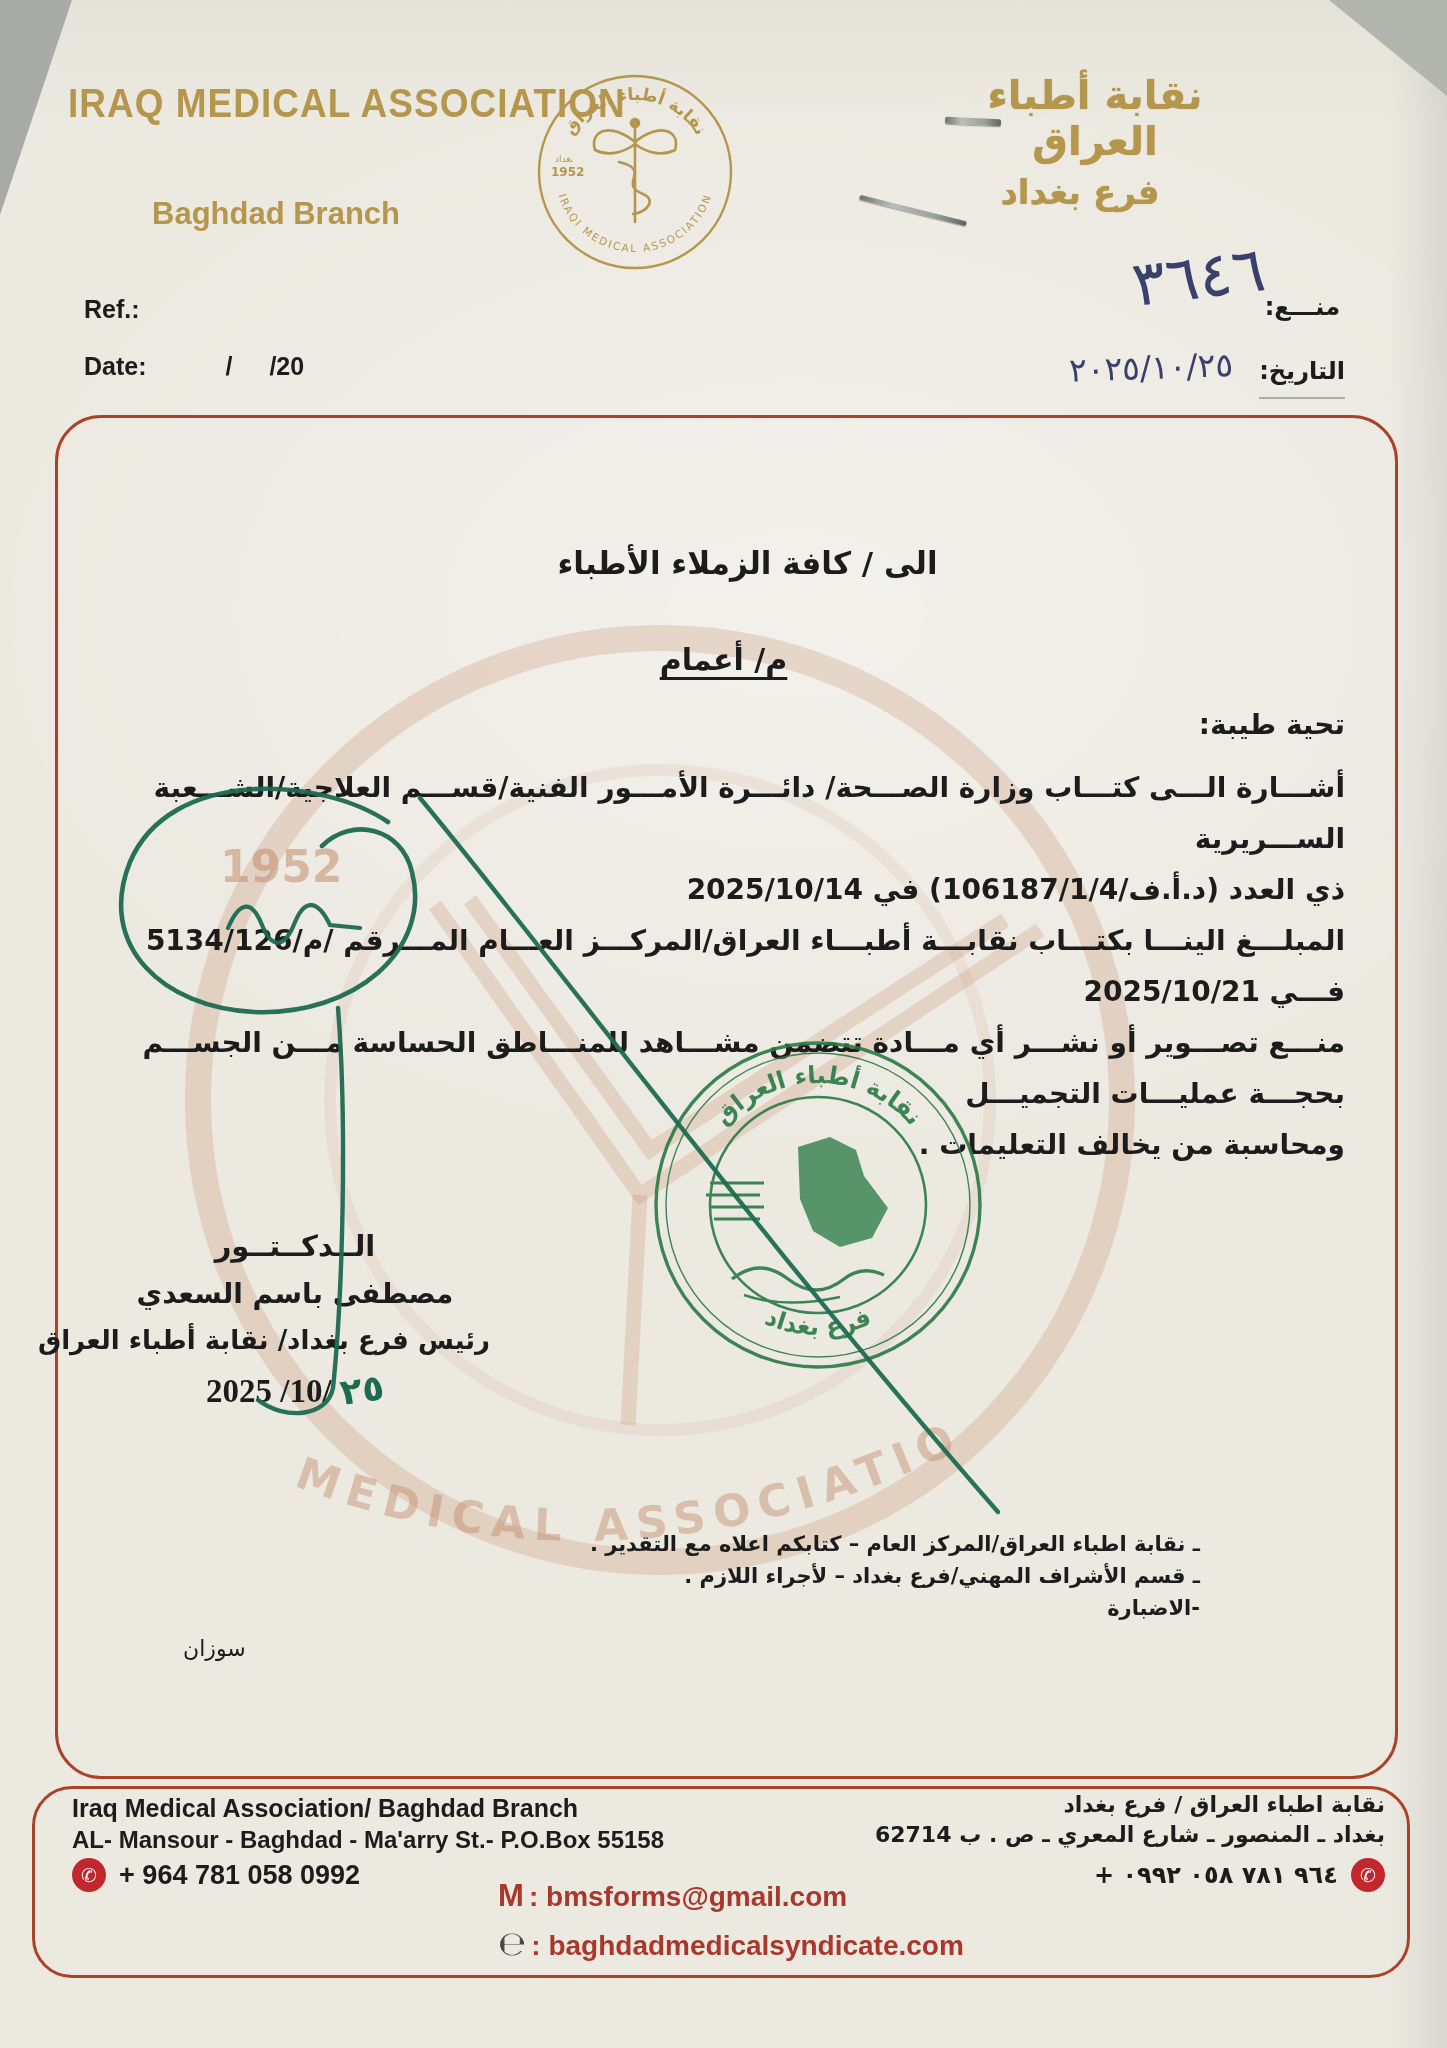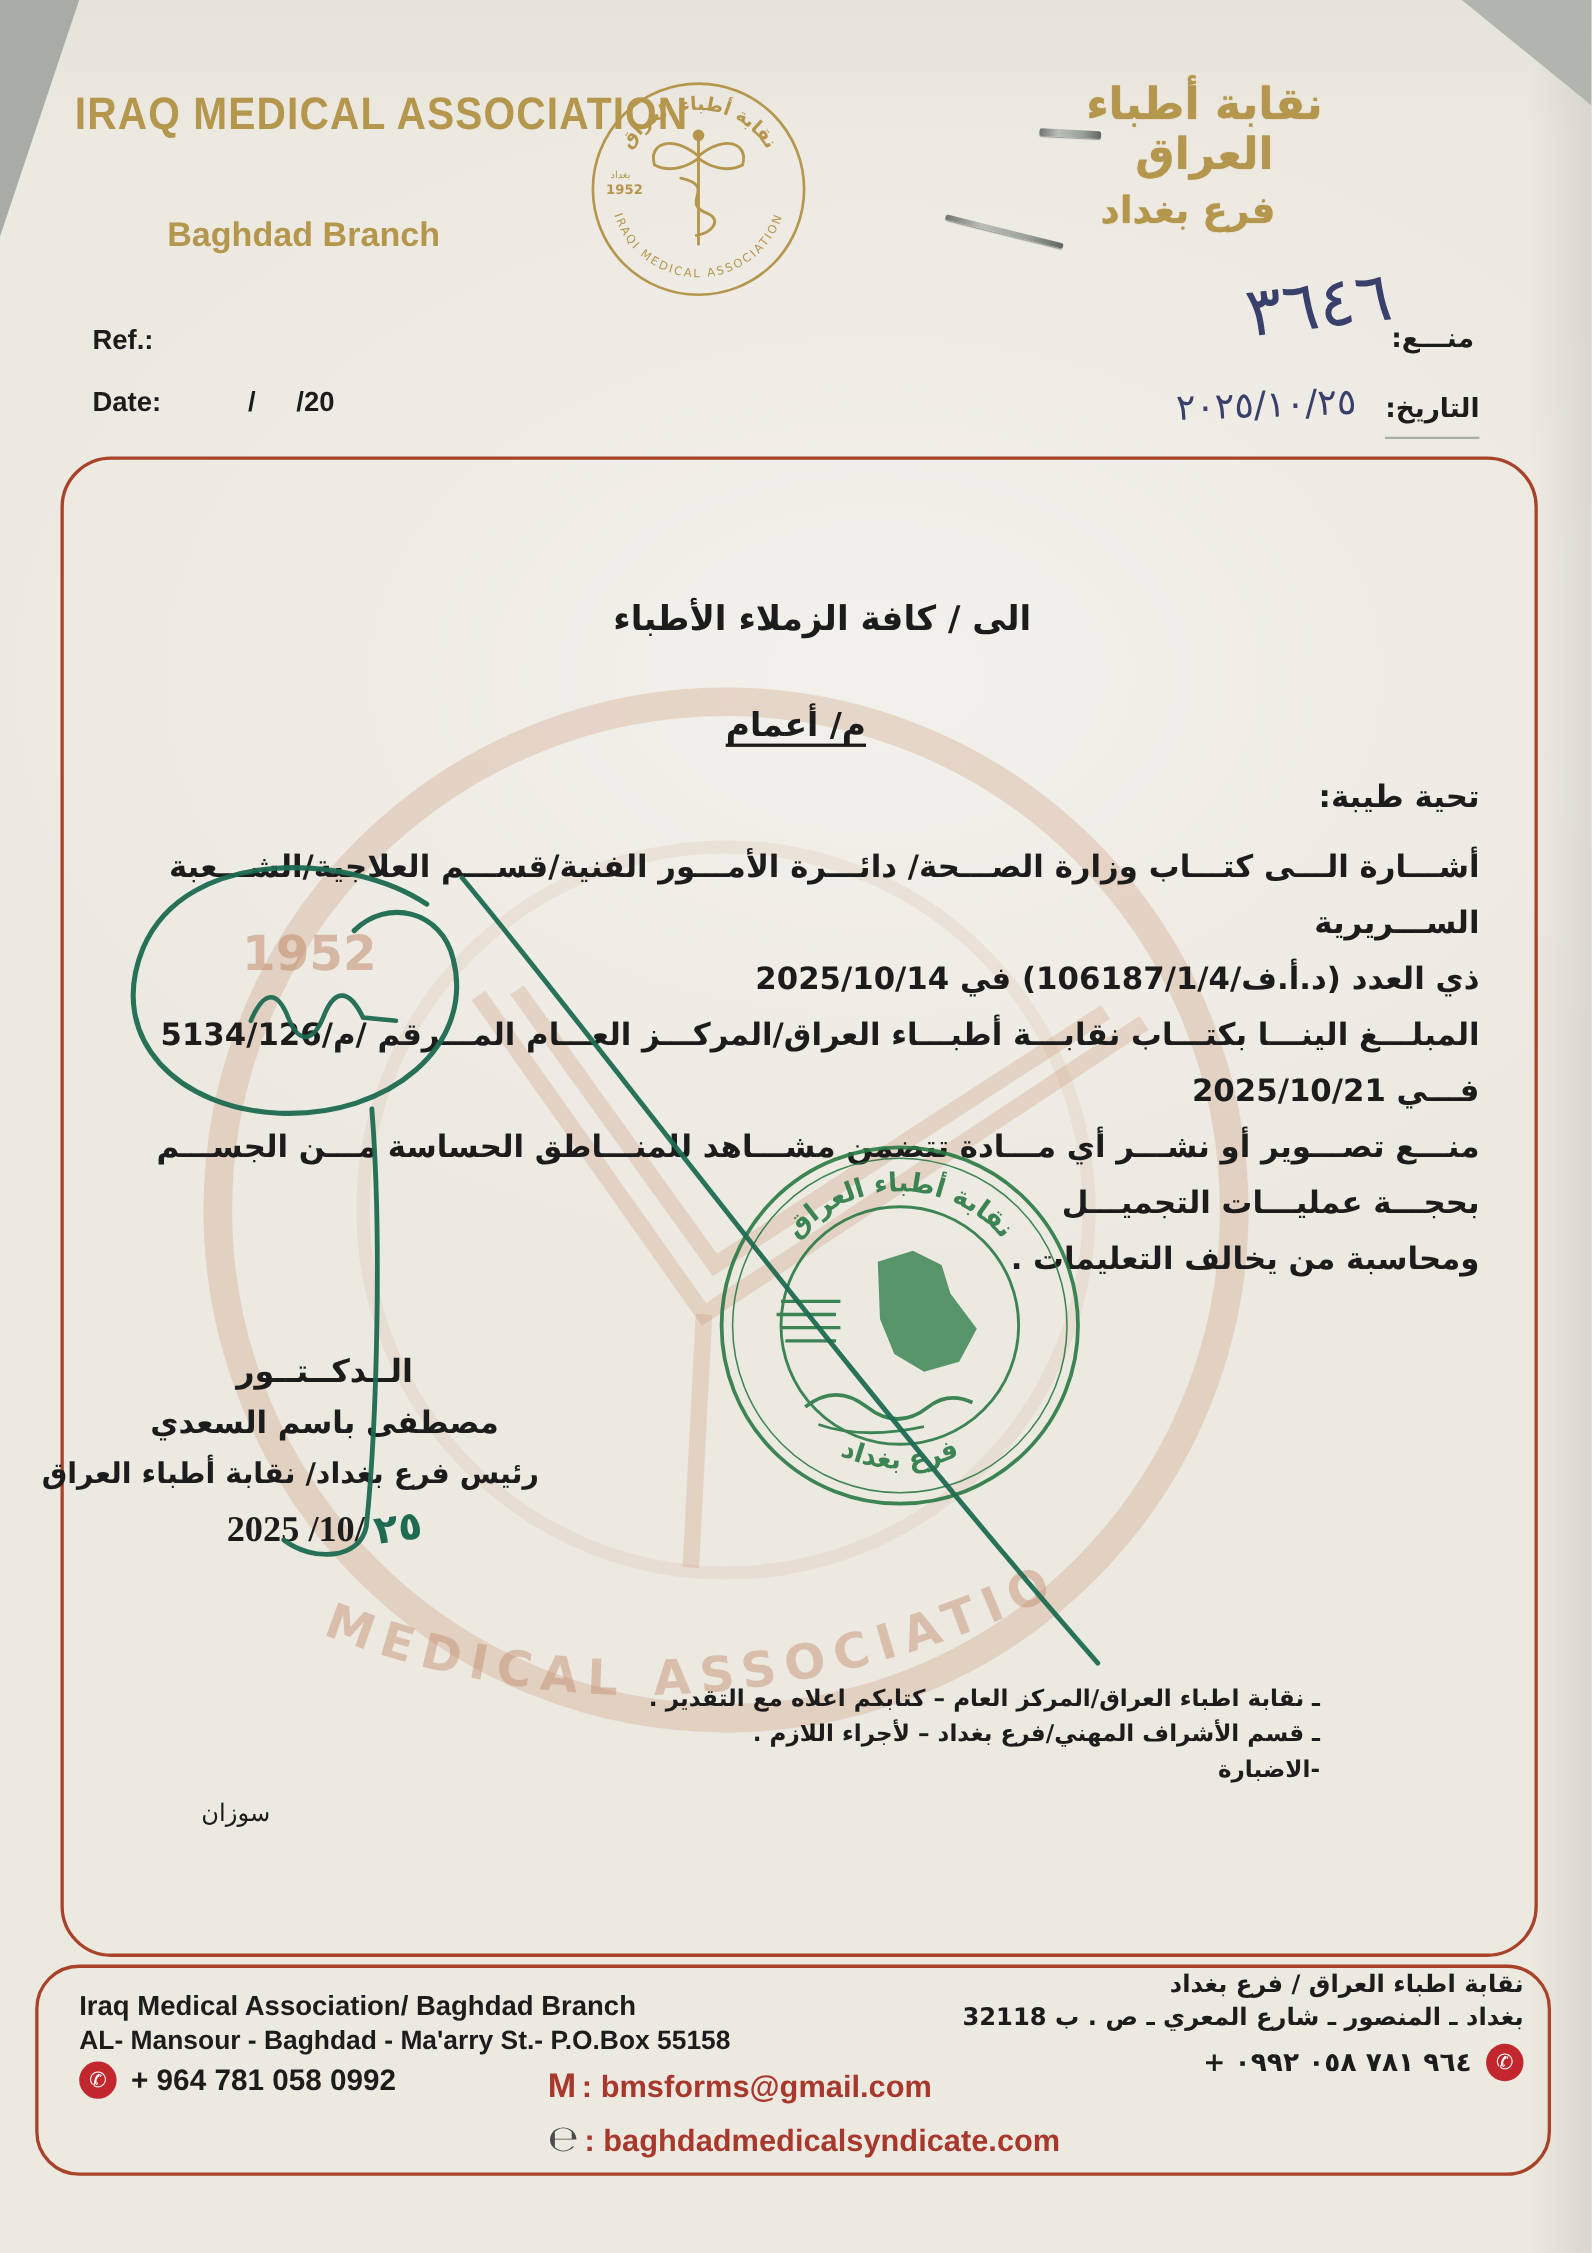--- a/index.html
+++ b/index.html
@@ -180,31 +180,31 @@
   <div style="font-size:21px;font-weight:bold;line-height:32px;">ـ نقابة اطباء العراق/المركز العام – كتابكم اعلاه مع التقدير .</div>
   <div style="font-size:21px;font-weight:bold;line-height:32px;">ـ قسم الأشراف المهني/فرع بغداد – لأجراء اللازم .</div>
   <div style="font-size:21px;font-weight:bold;line-height:32px;">-الاضبارة</div>
 </div>
 
 <div class="abs ar" style="left:183px;top:1636px;font-size:22px;z-index:3;">سوزان</div>
 
 <div class="abs footerbox"></div>
 
 <div class="abs" style="left:72px;top:1793px;z-index:3;">
-  <div class="en-head" style="font-size:25px;line-height:31px;margin-top:16px;">Iraq Medical Association/ Baghdad Branch</div>
+  <div class="en-head" style="font-size:25px;line-height:31px;">Iraq Medical Association/ Baghdad Branch</div>
   <div class="en-head" style="font-size:24px;line-height:31px;text-align:center;">AL- Mansour - Baghdad - Ma'arry St.- P.O.Box 55158</div>
   <div style="margin-top:3px;">
     <span class="phone-ic">✆</span>
     <span class="en-head" style="font-size:27px;margin-left:8px;vertical-align:middle;">+ 964 781 058 0992</span>
   </div>
 </div>
 
 <div class="abs ar" style="right:62px;top:1790px;text-align:right;z-index:3;">
   <div style="font-size:22px;font-weight:bold;line-height:30px;">نقابة اطباء العراق / فرع بغداد</div>
-  <div style="font-size:22px;font-weight:bold;line-height:30px;">بغداد ـ المنصور ـ شارع المعري ـ ص . ب 32118</div>
+  <div style="font-size:22px;font-weight:bold;line-height:30px;">بغداد ـ المنصور ـ شارع المعري ـ ص . ب 62714</div>
   <div style="margin-top:8px;">
     <span class="phone-ic">✆</span>
     <span style="direction:ltr;display:inline-block;font-size:24px;font-weight:bold;margin-right:8px;vertical-align:middle;">+ ٩٦٤ ٧٨١ ٠٥٨ ٠٩٩٢</span>
   </div>
 </div>
 
 <div class="abs" style="left:498px;top:1872px;z-index:3;">
   <div style="line-height:48px;">
     <span class="f-red en-head" style="font-size:31px;">M</span>
     <span class="f-red en-head" style="font-size:28px;">: bmsforms@gmail.com</span>

